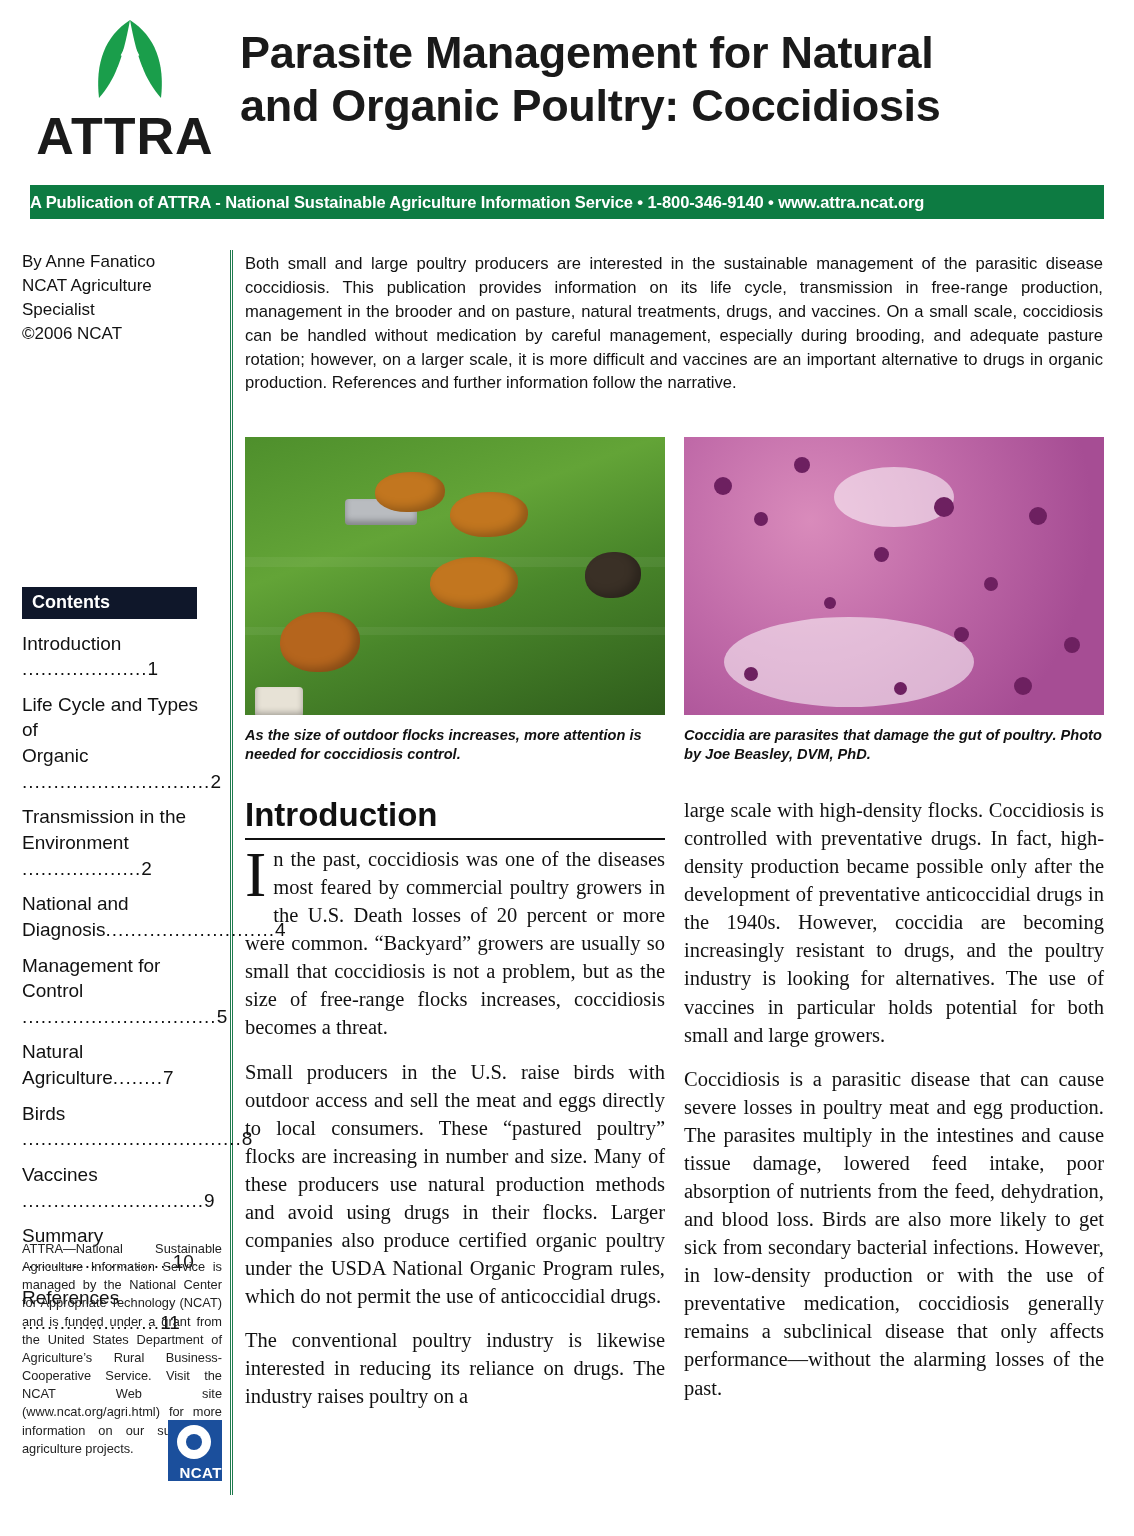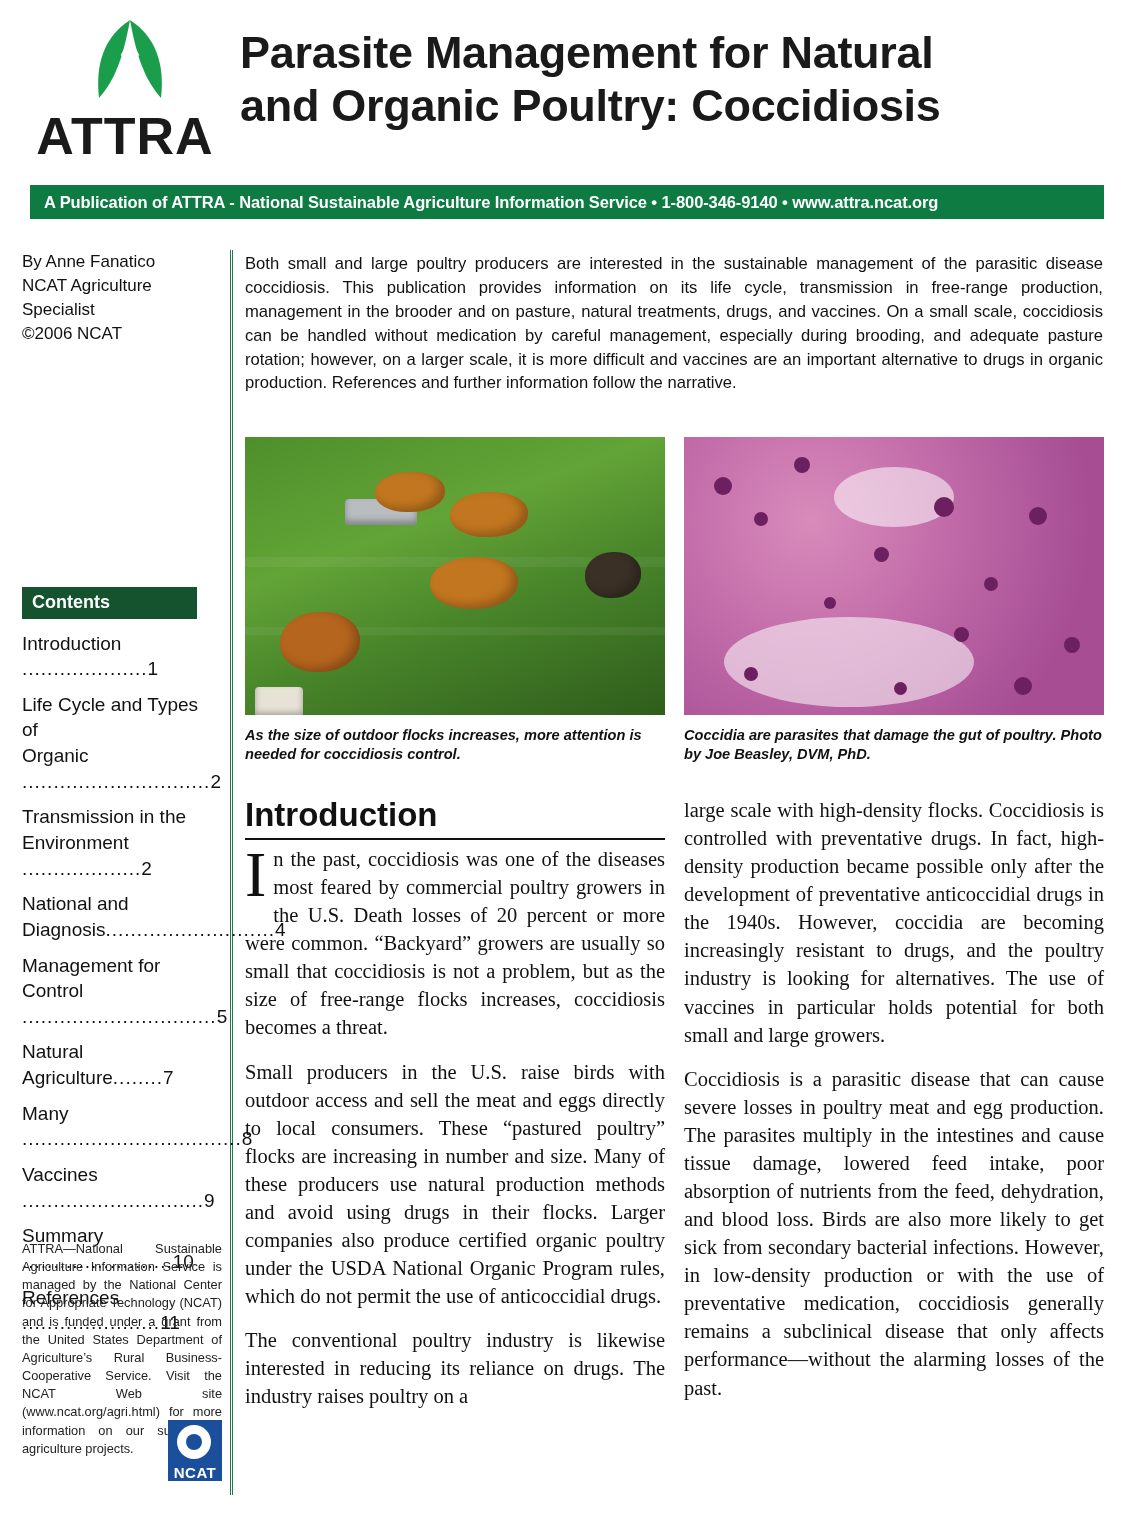--- a/index.html
+++ b/index.html
@@ -69,40 +69,39 @@
     top: 185px;
     width: 1074px;
     height: 34px;
     background: #0d7b42;
   }
   .green-bar-text {
     color: #ffffff;
     font-size: 16.5px;
     font-weight: bold;
     line-height: 34px;
-    padding-left: 14px;
     white-space: nowrap;
     letter-spacing: -0.1px;
   }
 
   
   .left-col {
     position: absolute;
     left: 22px;
     top: 250px;
     width: 196px;
   }
   .byline {
     font-size: 17px;
     line-height: 1.42;
     color: #111;
   }
   .contents-header {
     margin-top: 240px;
-    background: #14532d;
+    background: #0f172a;
     color: #fff;
     font-weight: bold;
     font-size: 18px;
     padding: 5px 10px 6px 10px;
     width: 175px;
     box-sizing: border-box;
   }
   .toc {
     margin-top: 12px;
     width: 196px;
@@ -159,21 +158,21 @@
     left: 9px; top: 9px;
     width: 16px; height: 16px;
     border-radius: 50%;
     background: #1b4f9c;
   }
   .ncat-word {
     background: #1b4f9c;
     color: #fff;
     font-weight: bold;
     font-size: 15px;
-    text-align: center;
+    text-align: right;
     width: 54px;
     letter-spacing: 0.5px;
   }
 
   
   .v-divider {
     position: absolute;
     left: 230px;
     top: 250px;
     width: 1px;
@@ -366,21 +365,21 @@
     <div class="toc-item">
       <span class="toc-row">National and</span><span>Diagnosis</span><span class="toc-leaders">...........................</span><span>4</span>
     </div>
     <div class="toc-item">
       <span class="toc-row">Management for</span><span>Control</span><span class="toc-leaders"> ...............................</span><span>5</span>
     </div>
     <div class="toc-item">
       <span>Natural Agriculture</span><span class="toc-leaders">........</span><span>7</span>
     </div>
     <div class="toc-item">
-      <span>Many</span><span class="toc-leaders"> ...................................</span><span>8</span>
+      <span>Birds</span><span class="toc-leaders"> ...................................</span><span>8</span>
     </div>
     <div class="toc-item">
       <span>Vaccines</span><span class="toc-leaders"> .............................</span><span>9</span>
     </div>
     <div class="toc-item">
       <span>Summary</span><span class="toc-leaders"> ........................</span><span>10</span>
     </div>
     <div class="toc-item">
       <span>References</span><span class="toc-leaders"> ......................</span><span>11</span>
     </div>

